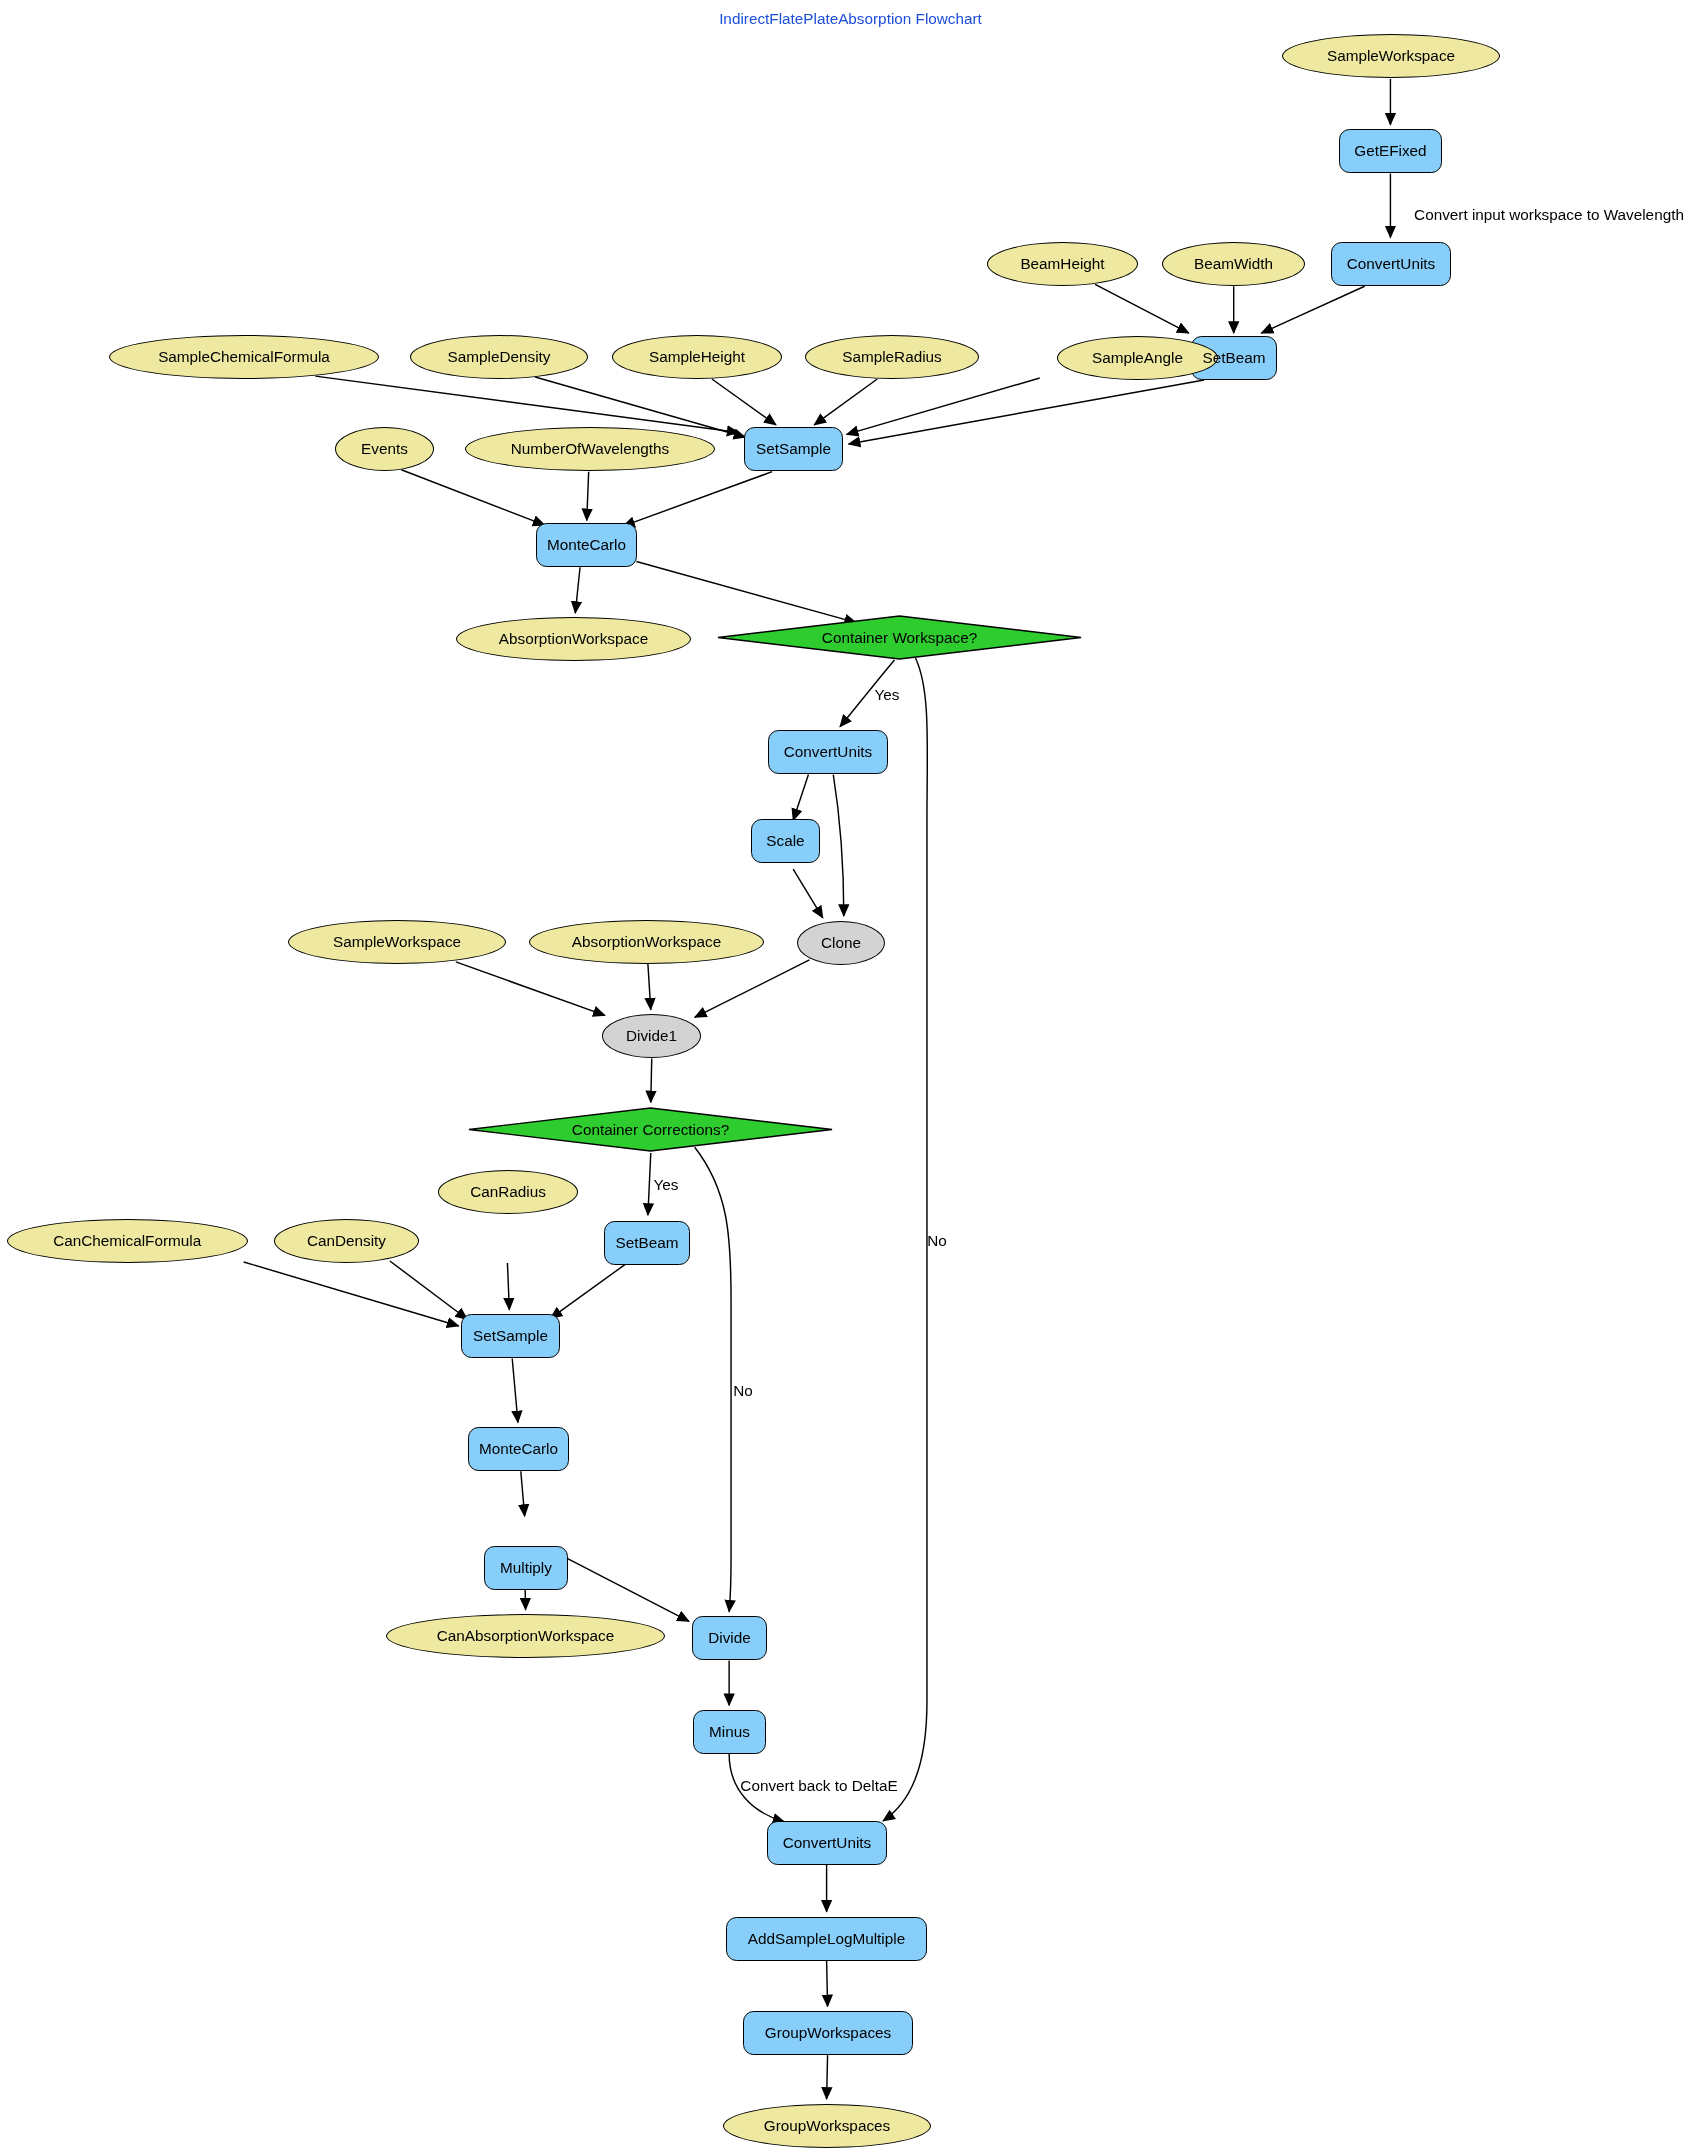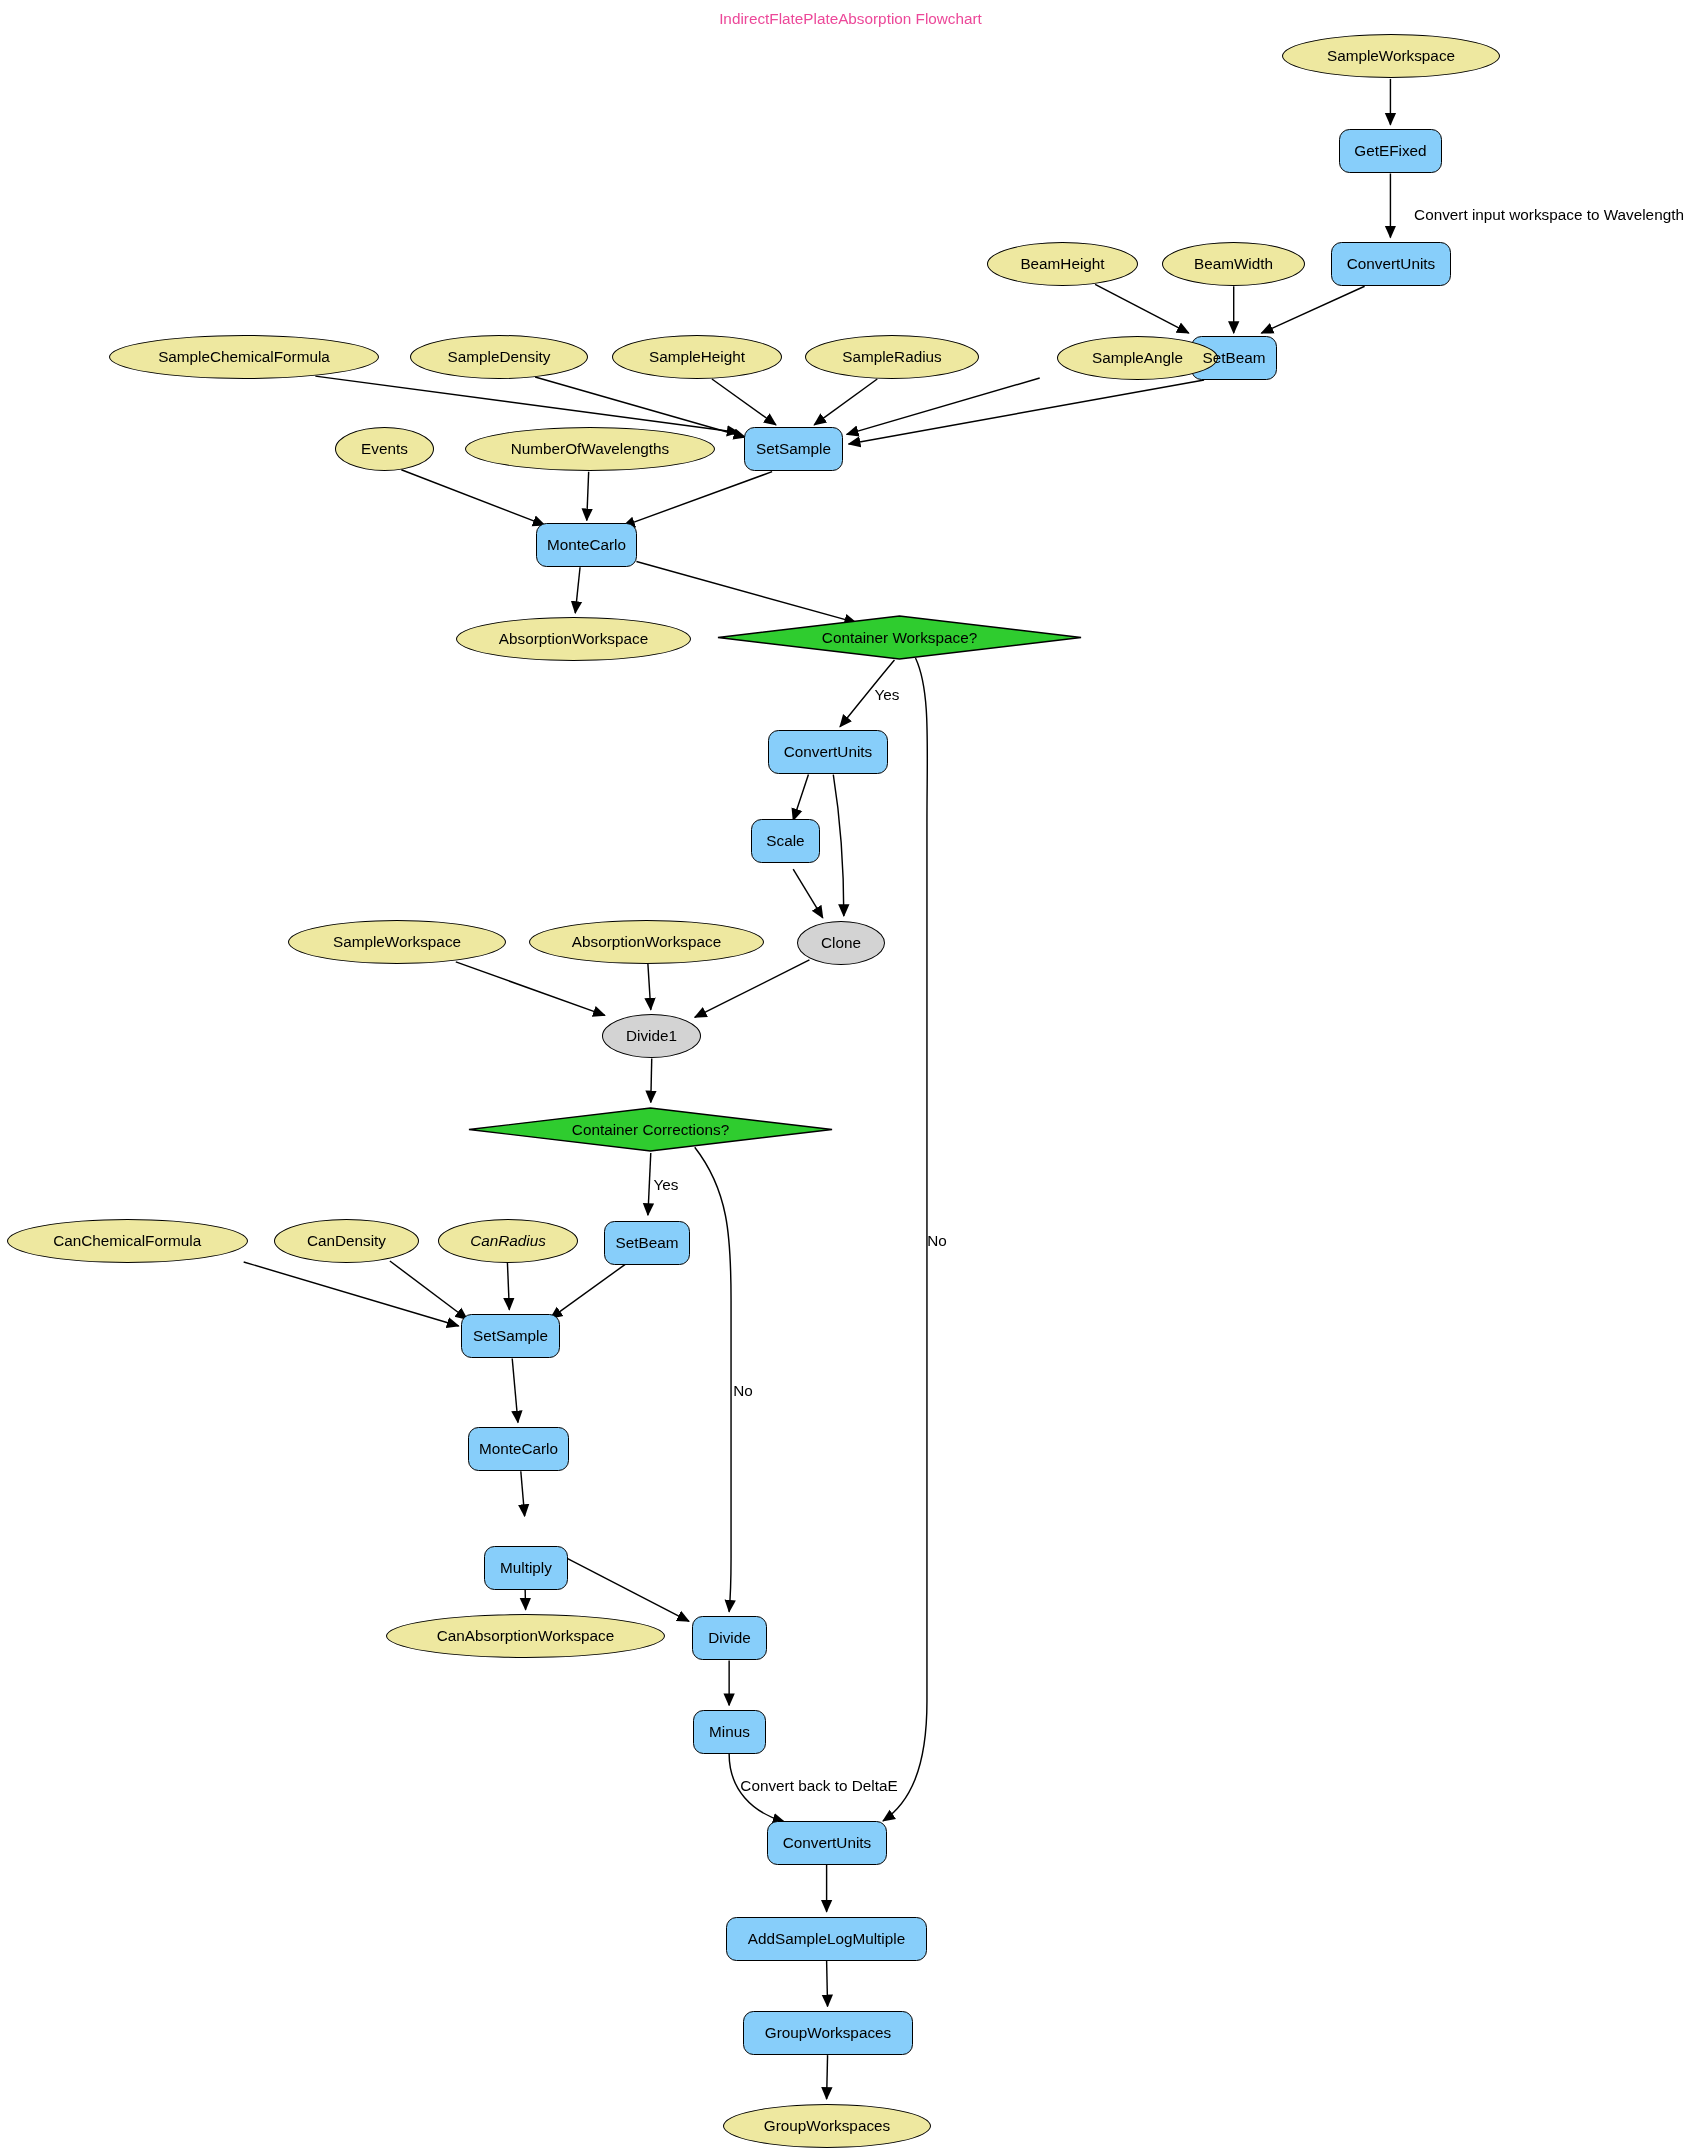--- a/index.html
+++ b/index.html
@@ -6,21 +6,21 @@
     --bg:#FFFFFF; --input-fill:#EEE8A0; --process-fill:#87CEFA;
     --decision-fill:#2FCC2F; --intermediate-fill:#D3D3D3; --border:#000000; --edge:#000000;
   }
   html,body{margin:0;padding:0;background:var(--bg);}
   #stage{
     position:relative;width:1701px;height:2156px;background:var(--bg);overflow:hidden;
     font-family:"Liberation Sans", sans-serif;color:#000;
   }
   #title{
     position:absolute;top:9.6px;left:0;width:1701px;text-align:center;
-    font-size:15.3px;color:#ec4899;
+    font-size:15.3px;color:#1d4ed8;
   }
   #edge-layer{position:absolute;left:0;top:0;width:1701px;height:2156px;}
   #edge-layer path.edge{fill:none;stroke:var(--edge);stroke-width:1.5;}
   .node{
     position:absolute;display:flex;align-items:center;justify-content:center;
     box-sizing:border-box;font-size:15.3px;line-height:1;text-align:center;white-space:nowrap;
   }
   .node.input{background:var(--input-fill);border:1.4px solid var(--border);border-radius:50%;}
   .node.process{background:var(--process-fill);border:1.4px solid var(--border);border-radius:10.5px;}
   .node.intermediate{background:var(--intermediate-fill);border:1.4px solid var(--border);border-radius:50%;}
@@ -173,21 +173,21 @@
       </div>
       <div class="node process" style="left: 604px; top: 1221px; width: 86px; height: 44px;">
         <span class="lbl">SetBeam</span>
       </div>
       <div class="node input" style="left: 6.7px; top: 1219px; width: 241px; height: 44px;">
         <span class="lbl">CanChemicalFormula</span>
       </div>
       <div class="node input" style="left: 274px; top: 1219px; width: 145px; height: 44px; justify-content: center;">
         <span class="lbl">CanDensity</span>
       </div>
-      <div class="node input" style="left: 438px; top: 1219px; width: 140px; height: 44px; font-style: italic;">
+      <div class="node input" style="left: 438px; top: 1170px; width: 140px; height: 44px;">
         <span class="lbl">CanRadius</span>
       </div>
       <div class="node process" style="left: 461px; top: 1314px; width: 99px; height: 44px;">
         <span class="lbl">SetSample</span>
       </div>
       <div class="node process" style="left: 468px; top: 1427px; width: 101px; height: 44px;">
         <span class="lbl">MonteCarlo</span>
       </div>
       <div class="node process" style="left: 484px; top: 1521px; width: 84px; height: 44px; margin-top: 25px;">
         <span class="lbl">Multiply</span>

